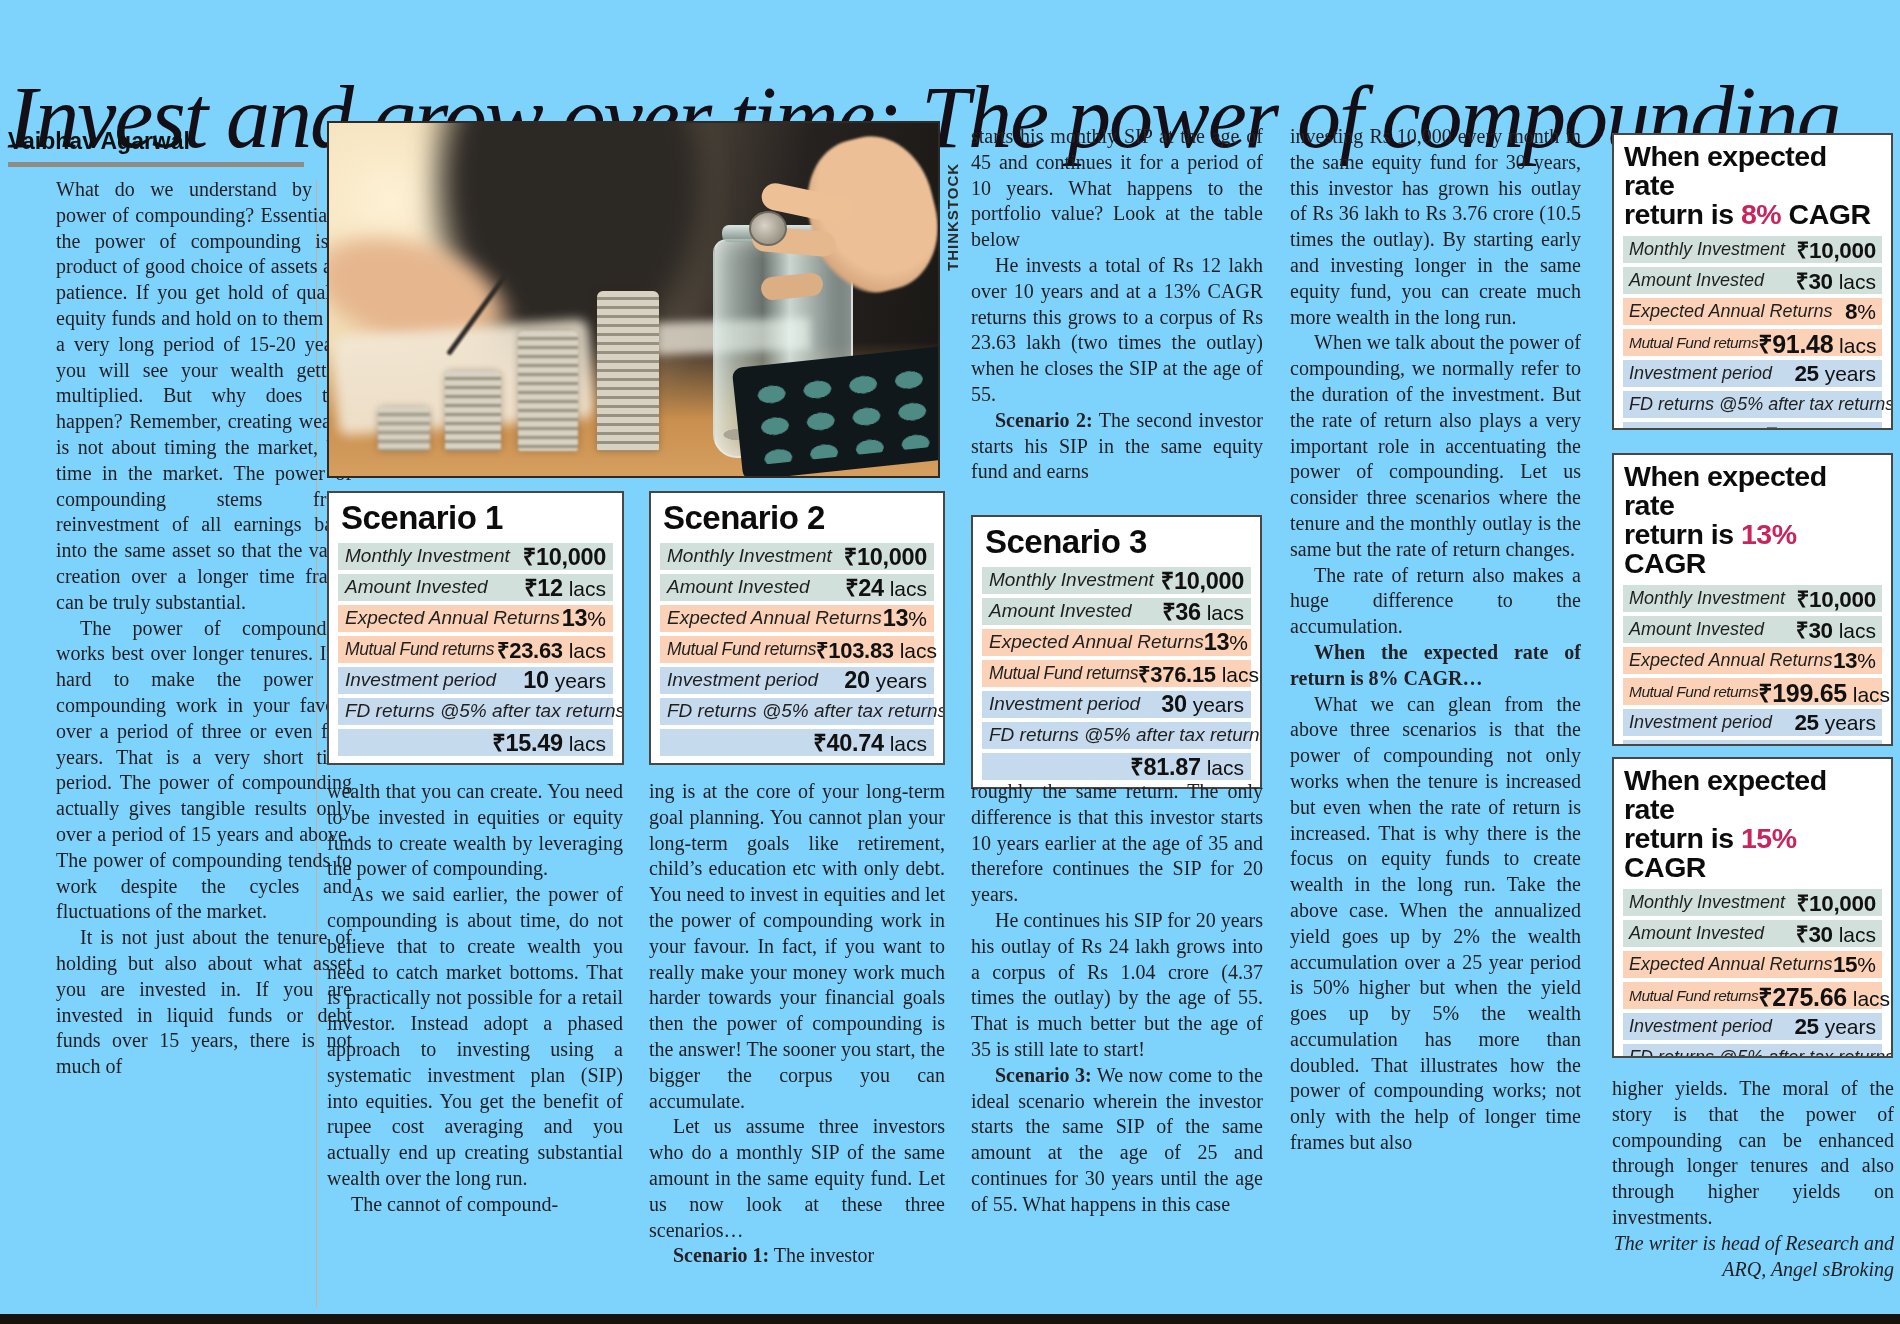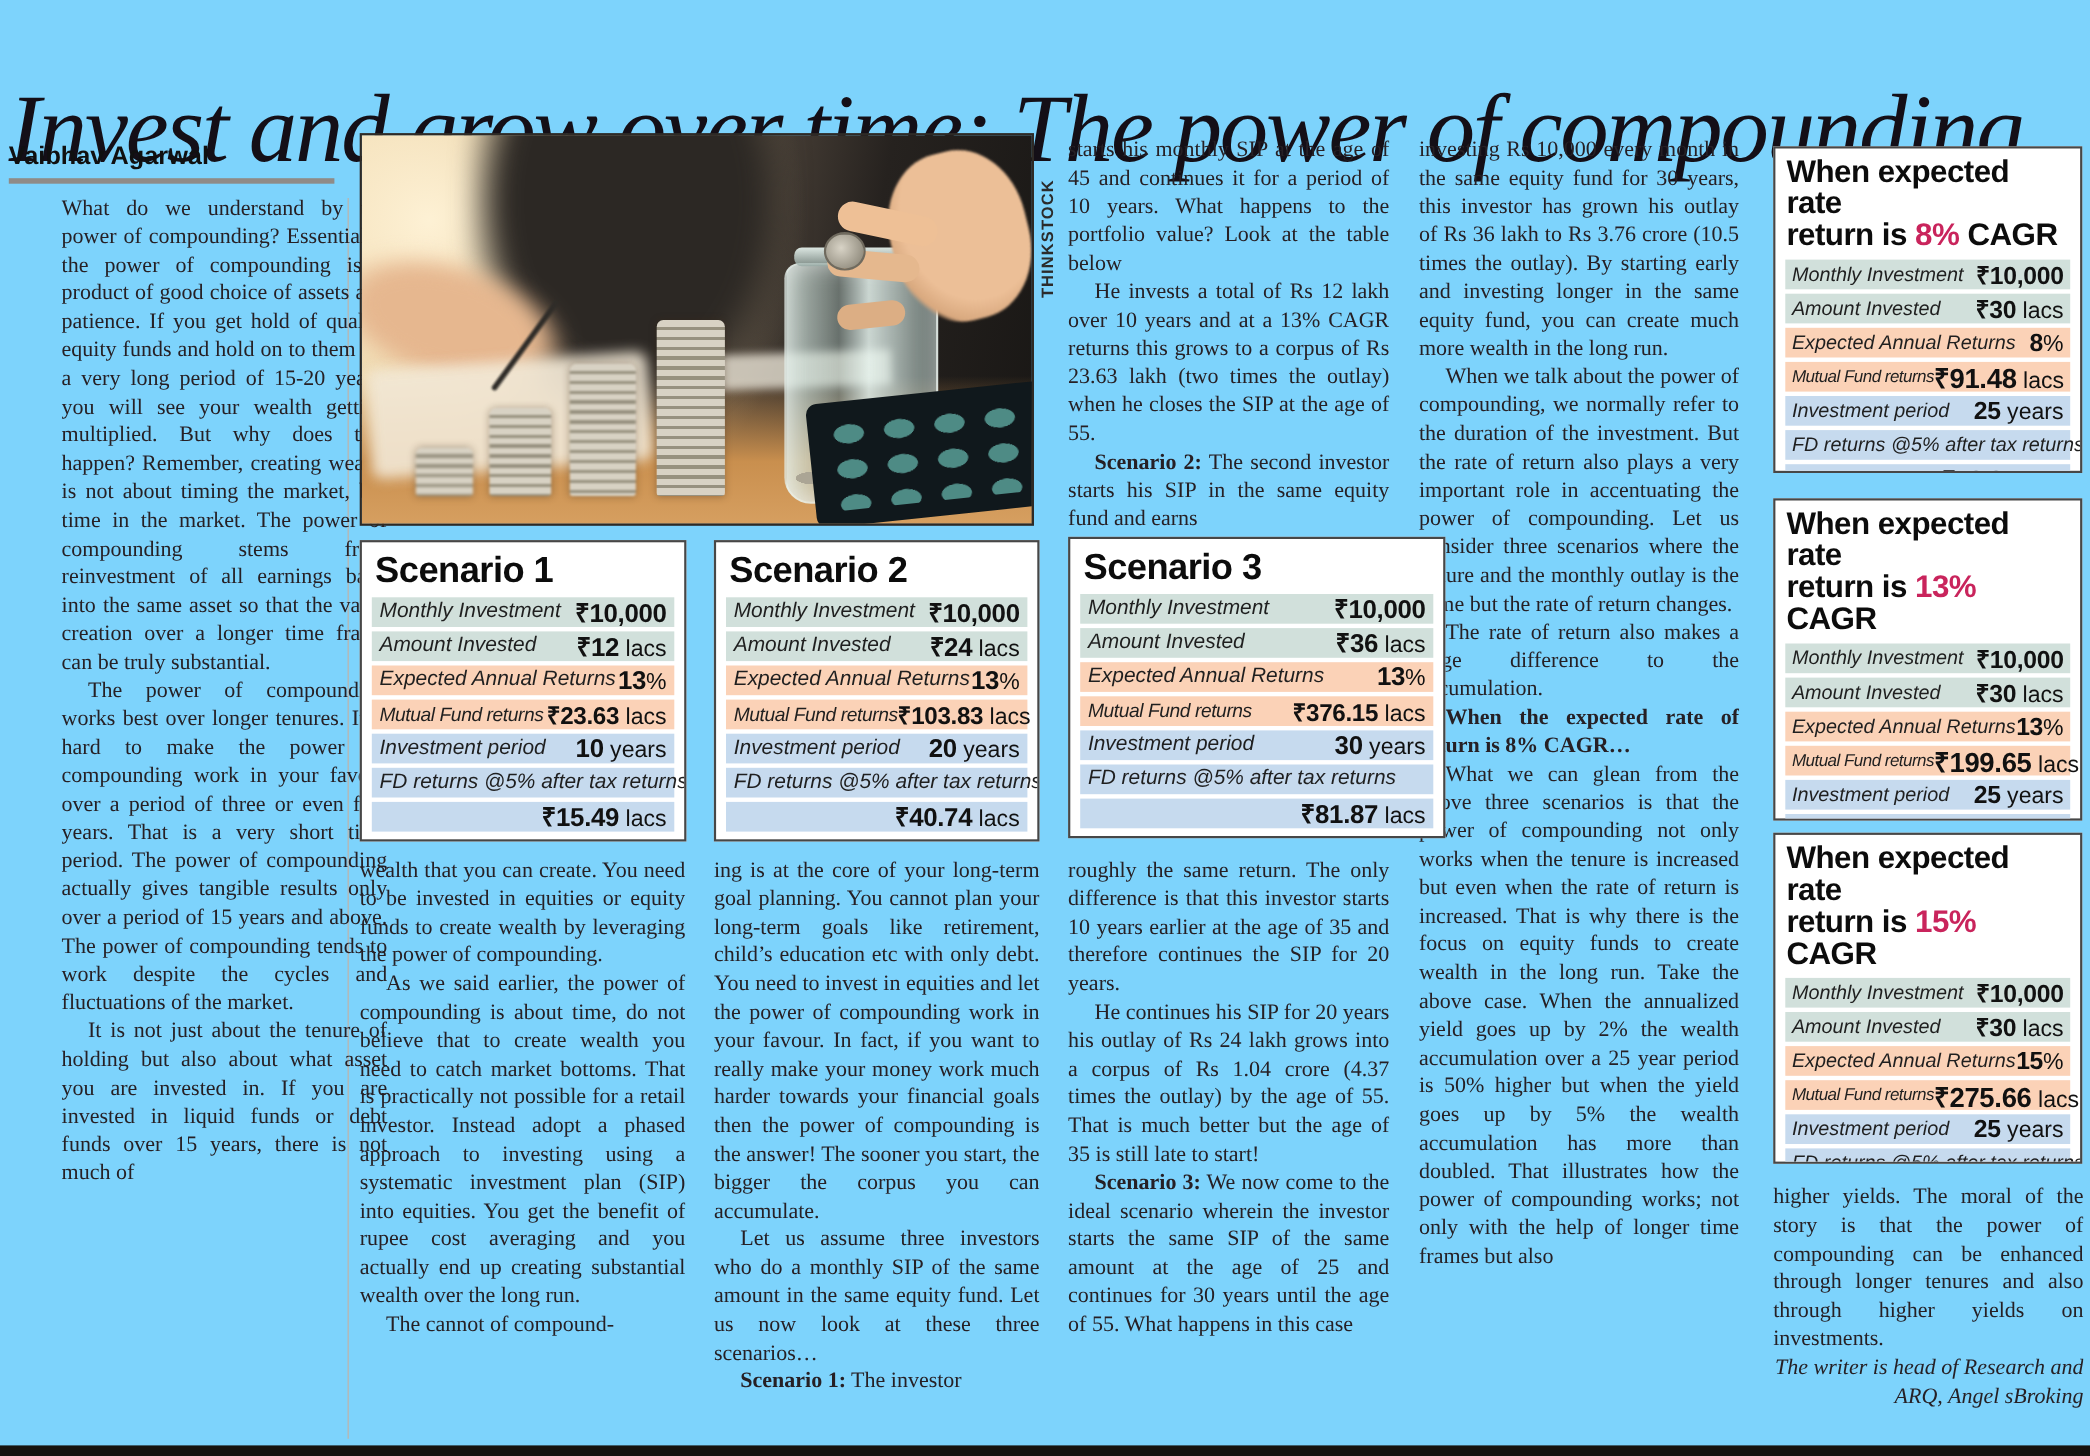--- a/index.html
+++ b/index.html
@@ -88,21 +88,21 @@
   .trow.total{justify-content:flex-end;}
   .trow:nth-child(5) .tlabel{font-size:17.5px;letter-spacing:-0.4px;}
   .trow:nth-child(5) .tval b{font-size:22px;}
   .table.rate .trow{height:27px;margin-bottom:4px;padding:0 6px;}
   .table.rate .tlabel{font-size:18px;}
   .table.rate .tval b{font-size:22.5px;}
   .table.rate .trow:nth-child(5) .tlabel{font-size:15.5px;letter-spacing:-0.5px;}
   .table.rate .trow:nth-child(5) .tval b{font-size:25px;}
   #t-s1{left:327px;top:491px;width:297px;height:274px;}
   #t-s2{left:649px;top:491px;width:296px;height:274px;}
-  #t-s3{left:971px;top:488px;width:343px;height:274px;}
+  #t-s3{left:971px;top:515px;width:291px;height:274px;}
   #t-r8 {left:1612px;top:133px;width:281px;height:297px;}
   #t-r13{left:1612px;top:453px;width:281px;height:293px;}
   #t-r15{left:1612px;top:757px;width:281px;height:301px;}
   .bottom-bar{position:absolute;left:0;top:1314px;width:1900px;height:10px;background:#16130f;}
 </style>
 </head>
 <body>
 
 <div id="page" style="background: #7dd3fc;">
 

